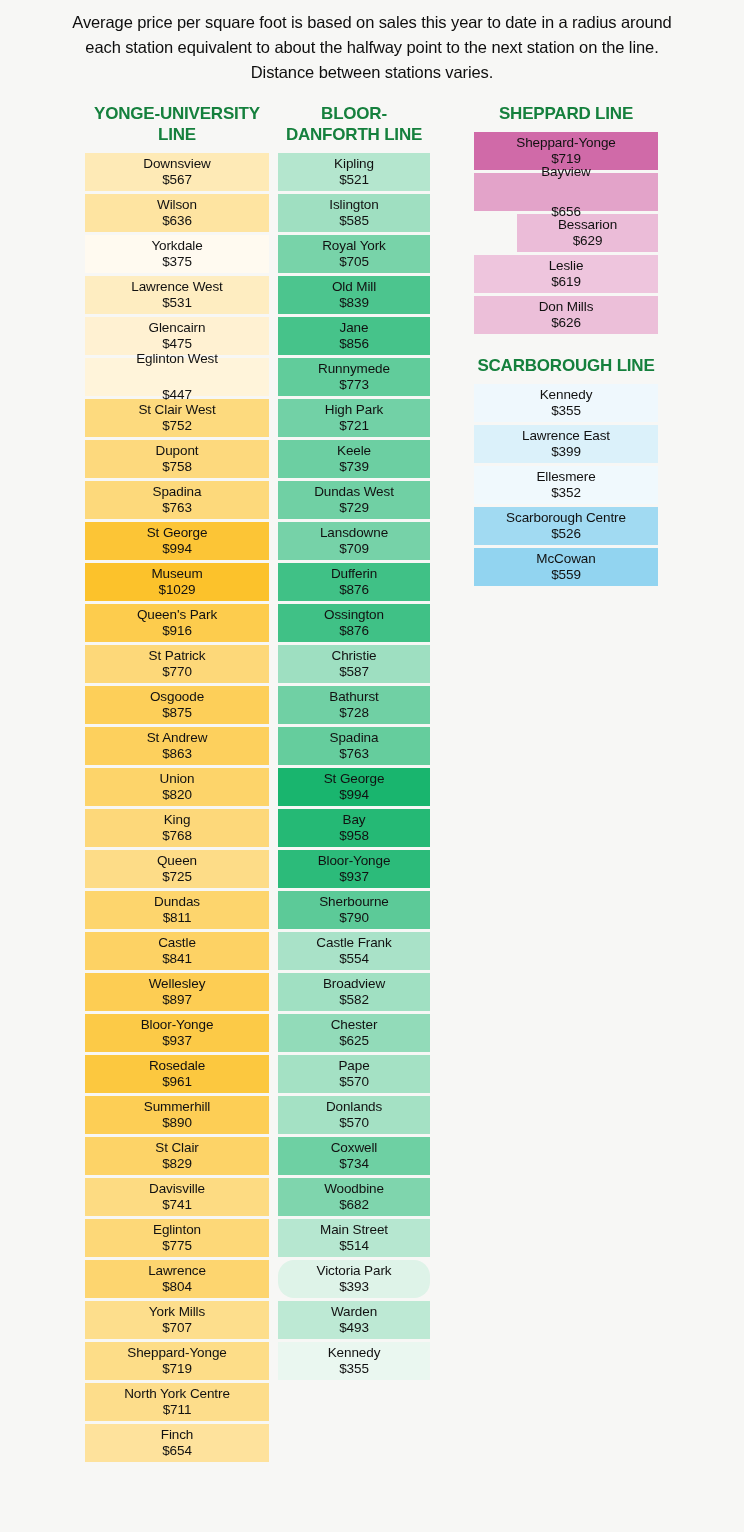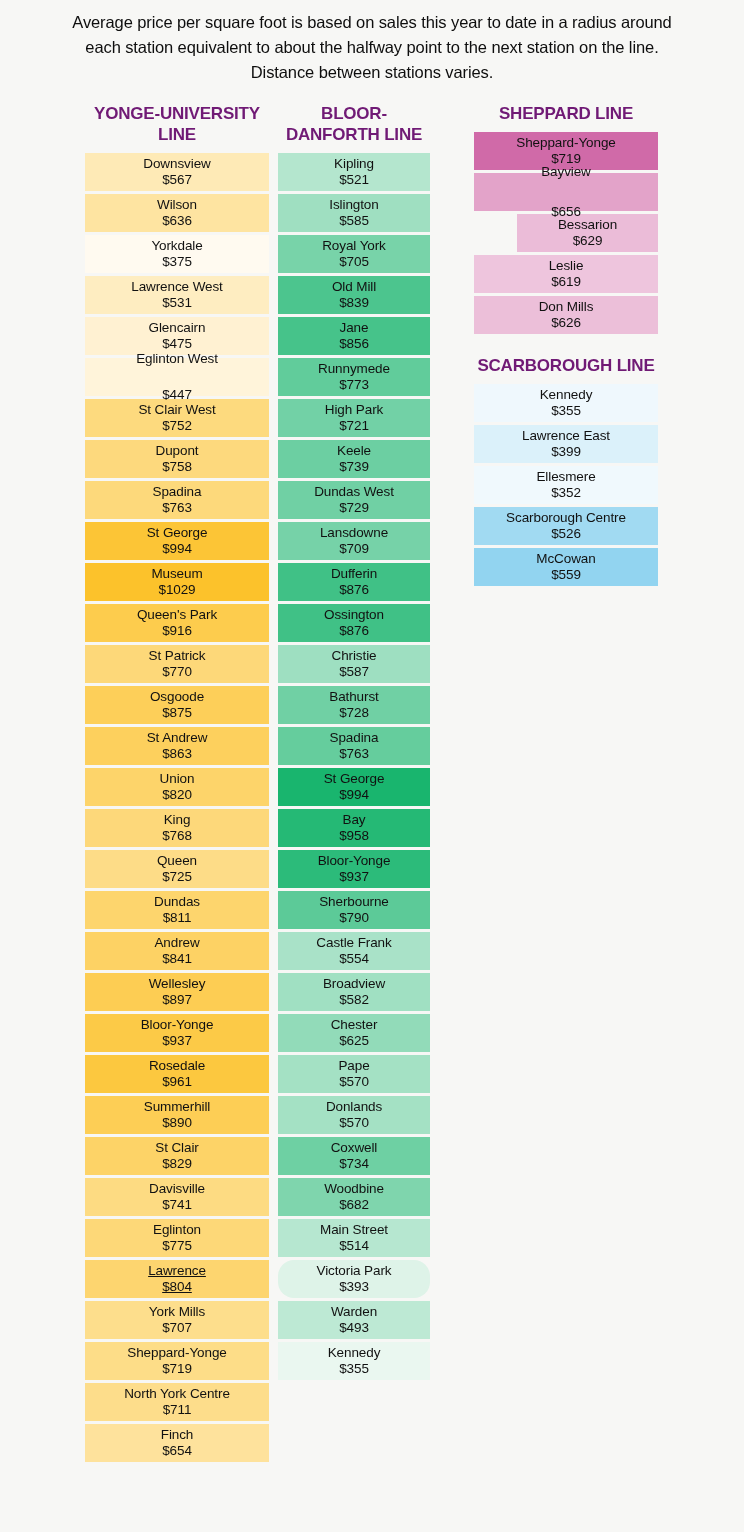--- a/index.html
+++ b/index.html
@@ -47,21 +47,21 @@
   .col-0 { left: 85px;  width: 184px; }
   .col-1 { left: 278px; width: 152px; }
   .col-2 { left: 474px; width: 184px; }
 
   .col-title {
     text-align: center;
     font-weight: bold;
     font-size: 17px;
     line-height: 1.22;
     letter-spacing: -0.2px;
-    color: #701a75;
+    color: #15803d;
     padding-bottom: 7px;
   }
   .col-2 .group-title.second {
     margin-top: 22px;
   }
 
   
   .cell {
     height: 38px;
     margin-bottom: 3px;
@@ -166,21 +166,21 @@
           </div>
           <div class="cell" style="background: rgb(253, 220, 135);">
             <span class="name">Queen</span>
             <span class="price">$725</span>
           </div>
           <div class="cell" style="background: rgb(253, 213, 109);">
             <span class="name">Dundas</span>
             <span class="price">$811</span>
           </div>
           <div class="cell" style="background: rgb(253, 210, 100);">
-            <span class="name">Andrew</span>
+            <span class="name">Castle</span>
             <span class="price">$841</span>
           </div>
           <div class="cell" style="background: rgb(253, 205, 83);">
             <span class="name">Wellesley</span>
             <span class="price">$897</span>
           </div>
           <div class="cell" style="background: rgb(252, 202, 71);">
             <span class="name">Bloor-Yonge</span>
             <span class="price">$937</span>
           </div>
@@ -197,21 +197,21 @@
             <span class="price">$829</span>
           </div>
           <div class="cell" style="background: rgb(253, 219, 130);">
             <span class="name">Davisville</span>
             <span class="price">$741</span>
           </div>
           <div class="cell" style="background: rgb(253, 216, 120);">
             <span class="name">Eglinton</span>
             <span class="price">$775</span>
           </div>
-          <div class="cell" style="background: rgb(253, 213, 111); text-decoration: underline;">
+          <div class="cell" style="background: rgb(253, 213, 111);">
             <span class="name">Lawrence</span>
             <span class="price">$804</span>
           </div>
           <div class="cell" style="background: rgb(253, 222, 140);">
             <span class="name">York Mills</span>
             <span class="price">$707</span>
           </div>
           <div class="cell" style="background: rgb(253, 221, 136);">
             <span class="name">Sheppard-Yonge</span>
             <span class="price">$719</span>

